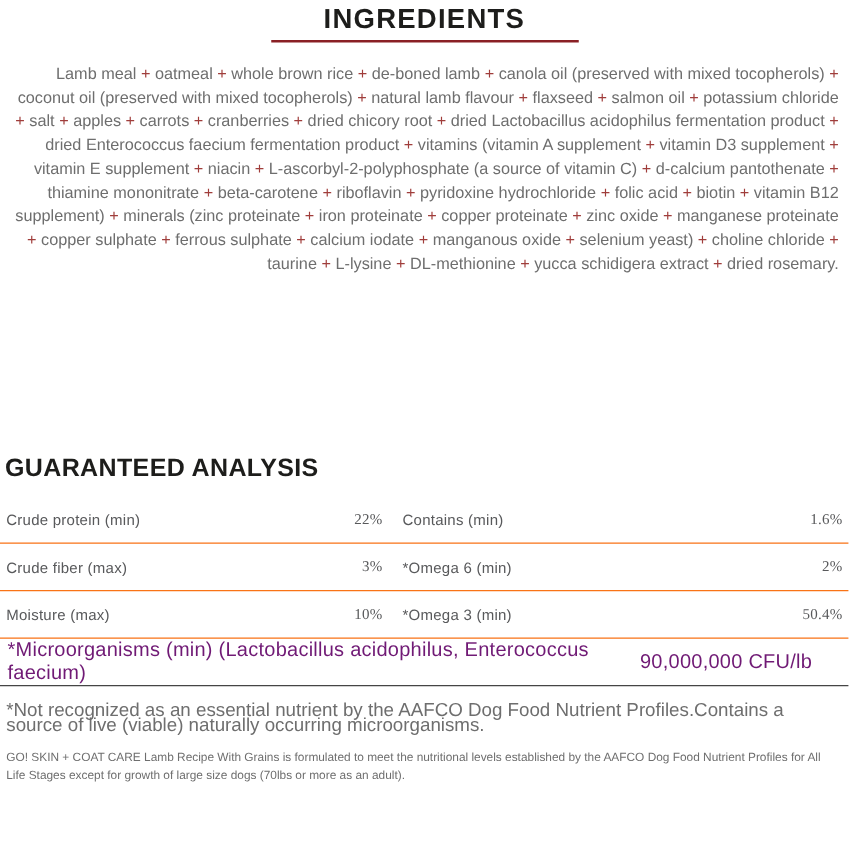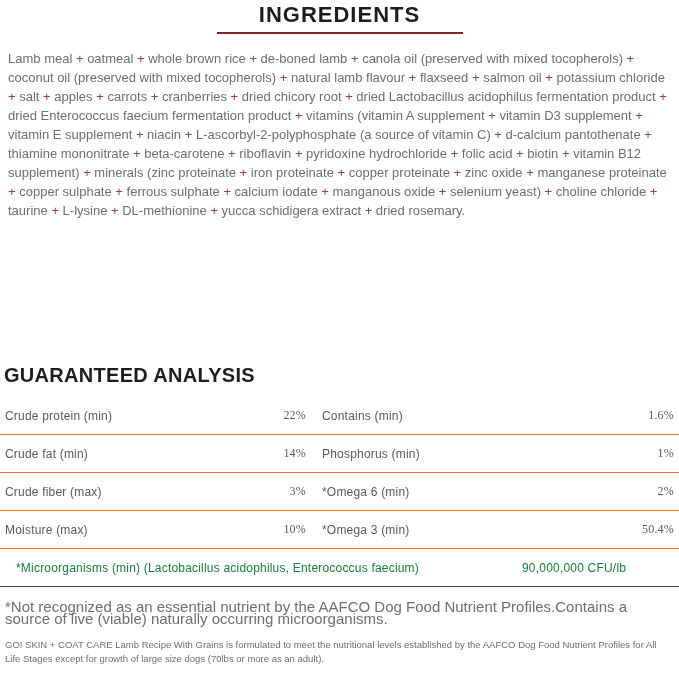--- a/index.html
+++ b/index.html
@@ -21,21 +21,21 @@
     color:#1d1d1b;
   }
   .red-rule {
     width:246px; height:2px;
     margin:4px auto 0;
     background:#8a2025;
   }
   
   .ingredients {
     margin:15px 8px 0;
-    text-align:left;
+    text-align:right;
     font-size:13px; line-height:19px;
     color:#6e6e6e;
   }
   .ingredients .plus { color:#a03d3b; }
   
   .ga-title {
     margin:144px 0 0 4px;
     font-size:20px; line-height:22px;
     font-weight:bold;
     letter-spacing:0.3px;
@@ -54,24 +54,24 @@
     letter-spacing:0.2px;
   }
   .ga-row .lbl  { text-align:left; }
   .ga-row .lbl2 { text-align:left; padding-left:16px; }
   .ga-row .val  { text-align:right;font-family:Liberation Serif, serif; }
   .ga-footer-row {
     display:grid;
     grid-template-columns:506px 1fr;
     align-items:center;
     height:38px;
-    padding:0 16px;
+    padding:0 6px;
     border-bottom:1px solid #454545;
-    font-size:12px;
-    color:#15803d;
+    font-size:16px;
+    color:#701a75;
     letter-spacing:0.2px;
   }
   .ga-footer-row .val { }
   
   .footnote1 {
     margin:14px 5px 0;
     font-size:15px; line-height:12px;
     color:#6e6e6e;
   }
   .footnote2 {
@@ -95,26 +95,20 @@
 
   <div class="ga-table">
 
     <div class="ga-row">
       <div class="lbl">Crude protein (min)</div>
       <div class="val">22%</div>
       <div class="lbl2">Contains (min)</div>
       <div class="val">1.6%</div>
     </div>
 
-    <div class="ga-row">
-      <div class="lbl">Crude fat (min)</div>
-      <div class="val">14%</div>
-      <div class="lbl2">Phosphorus (min)</div>
-      <div class="val">1%</div>
-    </div>
 
     <div class="ga-row">
       <div class="lbl">Crude fiber (max)</div>
       <div class="val">3%</div>
       <div class="lbl2">*Omega 6 (min)</div>
       <div class="val">2%</div>
     </div>
 
     <div class="ga-row">
       <div class="lbl">Moisture (max)</div>

